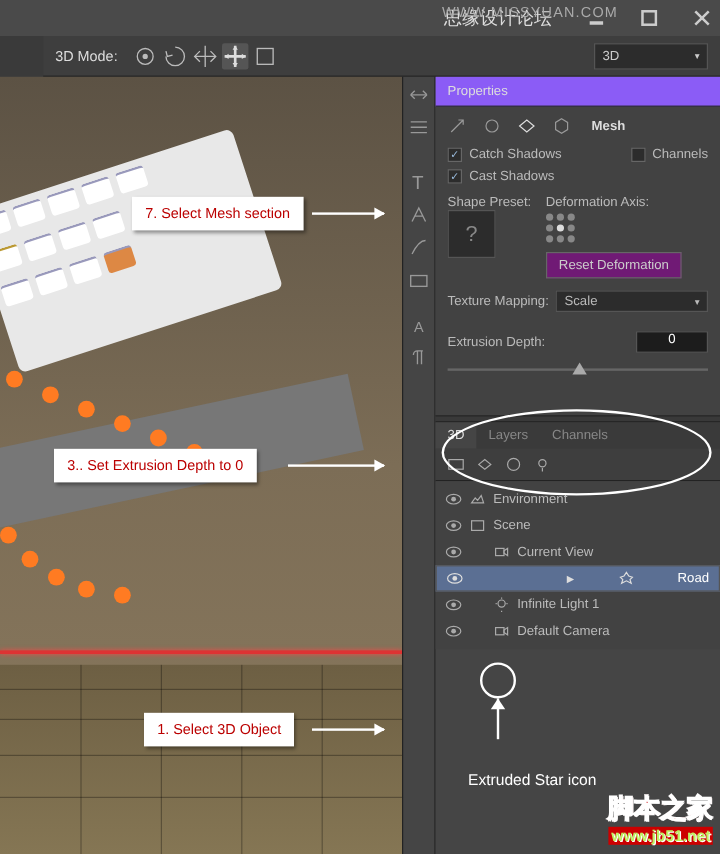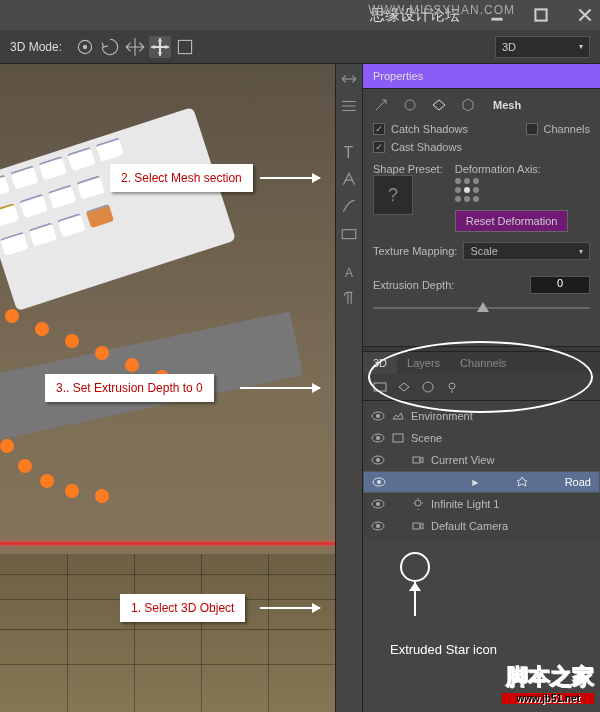--- a/index.html
+++ b/index.html
@@ -1,21 +1,21 @@
 <!DOCTYPE html>
 <html><head>
 <meta charset="utf-8">
 <style>
 * { margin:0; padding:0; box-sizing:border-box; font-family:"Segoe UI",Arial,sans-serif; }
 body { width:600px; height:712px; background:#3a3a3a; color:#bbb; font-size:11px; overflow:hidden; position:relative; }
 .topbar { height:30px; background:#4a4a4a; display:flex; align-items:center; padding:0 8px; justify-content:space-between; }
 .top-right { display:flex; gap:30px; align-items:center; }
 .win-btn { width:14px; height:14px; color:#ccc; }
 .top-text { font-size:15px; color:#ddd; }
-.toolbar { height:34px; background:#3e3e3e; border-bottom:1px solid #222; display:flex; align-items:center; padding:0 10px; }
+.toolbar { height:34px; background:#3e3e3e; border-bottom:1px solid #222; display:flex; align-items:center; padding:0 10px;margin-left:36px; }
 .mode-label { color:#ddd; margin-right:12px; font-size:12px; }
 .tool-icon { width:22px; height:22px; margin-right:3px; color:#bbb; display:inline-flex; align-items:center; justify-content:center; }
 .dd3d { margin-left:auto; width:95px; height:22px; background:#2c2c2c; border:1px solid #555; color:#ccc; display:flex; align-items:center; padding:0 6px; justify-content:space-between; }
 .main { display:flex; height:648px; }
 .canvas { width:335px; height:100%; position:relative; background:linear-gradient(180deg,#5c5244 0%,#7c6d56 50%,#8b7a5e 100%); overflow:hidden; }
 .calc { position:absolute; top:75px; left:-10px; width:230px; height:140px; background:#e8e8e8; transform:rotate(-18deg); border-radius:6px; }
 .calc-row { display:flex; gap:6px; padding:6px; }
 .key { width:24px; height:18px; background:#fff; border-radius:3px; border-top:2px solid #99b; }
 .road { position:absolute; top:280px; left:-20px; width:320px; height:65px; background:#777; transform:rotate(-12deg); }
 .dot { position:absolute; width:14px; height:14px; background:#ff7b22; border-radius:50%; }
@@ -55,21 +55,21 @@
 .d3-icons .di { width:14px; height:14px; color:#aaa; }
 .scene-list { background:#424242; padding:4px 0; }
 .scene-item { display:flex; align-items:center; gap:6px; padding:3px 8px; height:22px; }
 .scene-item.sel { background:#5b6f93; color:#fff; }
 .eye { width:14px; height:14px; color:#aaa; flex-shrink:0; }
 .indent { width:14px; flex-shrink:0; }
 .item-ic { width:14px; height:14px; color:#aaa; flex-shrink:0; }
 .lbl-ext { position:absolute; color:#fff; font-size:13px; }
 .watermark { position:absolute; right:6px; bottom:8px; color:#f33; font-weight:bold; text-shadow:1px 1px 0 #fff; text-align:right; }
 .watermark b { color:#c00; -webkit-text-stroke:1px #fff; font-size:22px; }
-.wm-url { color:#000000; font-size:10px; background:#c00; padding:0 14px; }
+.wm-url { color:#bef264; font-size:13px; background:#c00; padding:0 2px; }
 .top-wm { position:absolute; top:3px; right:85px; color:#aaa; font-size:12px; letter-spacing:1px; }
 svg { display:block; }
 </style>
 </head>
 <body>
 
 <div class="topbar">
   <span></span>
   <div class="top-right">
     <span class="top-text">思缘设计论坛</span>
@@ -161,21 +161,21 @@
     <div class="floor">
       <div class="grid-line" style="top:0;left:20%;width:1px;height:100%"></div>
         <div class="grid-line" style="top:0;left:40%;width:1px;height:100%"></div>
       <div class="grid-line" style="top:0;left:60%;width:1px;height:100%"></div>
         <div class="grid-line" style="top:0;left:80%;width:1px;height:100%"></div>
       <div class="grid-line" style="top:20px;left:0;width:100%;height:1px"></div>
         <div class="grid-line" style="top:45px;left:0;width:100%;height:1px"></div>
       <div class="grid-line" style="top:75px;left:0;width:100%;height:1px"></div>
         <div class="grid-line" style="top:110px;left:0;width:100%;height:1px"></div>
     </div>
-    <div class="callout" style="top:100px;left:110px">2. Select Mesh section</div>
+    <div class="callout" style="top:100px;left:110px">7. Select Mesh section</div>
     <div class="callout" style="top:310px;left:45px">3.. Set Extrusion Depth to 0</div>
     <div class="callout" style="top:530px;left:120px">1. Select 3D Object</div>
     <div class="arrow-line" style="top:113px;left:260px;width:60px"></div>
     <div class="arrow-line" style="top:323px;left:240px;width:80px"></div>
     <div class="arrow-line" style="top:543px;left:260px;width:60px"></div>
   </div>
 
   <div class="vert-rail">
     <svg class="rail-ic" viewBox="0 0 16 16">
         <path d="M2 8h12" stroke="#999"></path>

